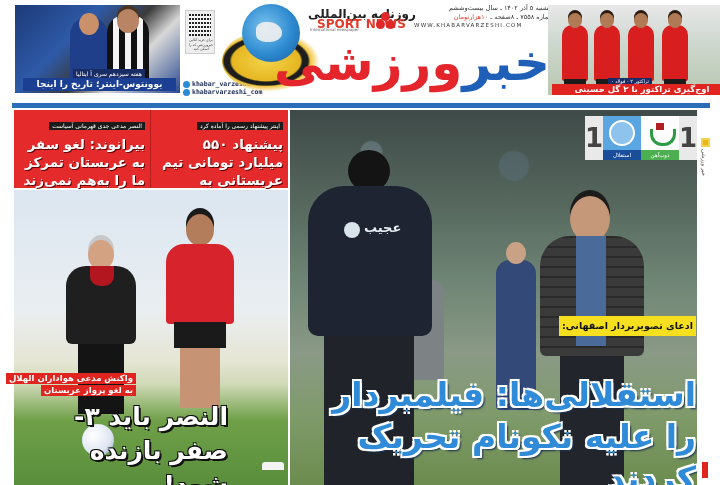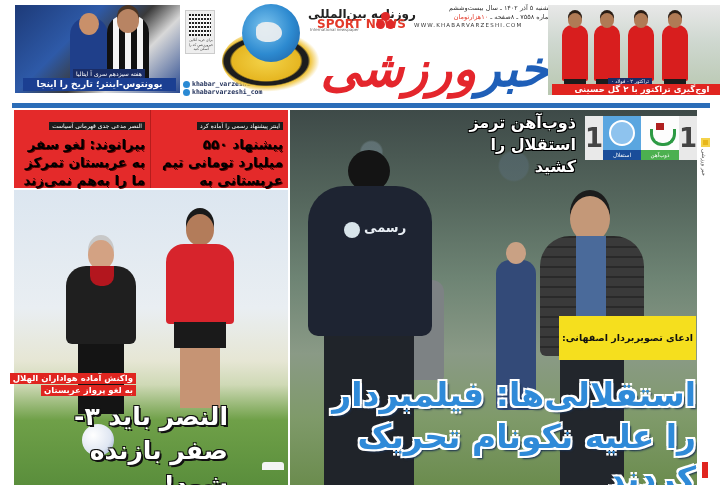--- a/index.html
+++ b/index.html
@@ -39,22 +39,22 @@
   .sport-news { position: absolute; left: 317px; top: 17px; font-size: 12px; font-weight: bold; color: #e33a2a; }
   .sport-sub { position: absolute; left: 310px; top: 27px; font-size: 4px; color: #666; }
 
   .berries { position: absolute; left: 376px; top: 12px; width: 20px; height: 18px; }
   .berry { position: absolute; width: 9px; height: 9px; border-radius: 50%; background: #e02828; }
 
   .dateline { position: absolute; left: 414px; top: 4px; width: 140px; direction: rtl; text-align: right; font-size: 6.5px; line-height: 8.5px; color: #333; }
   .dateline .price { color: #e33a2a; }
   .dateline .site { font-size: 5.5px; letter-spacing: 1.2px; direction: ltr; text-align: left; color: #333; }
 
-  .logo { position: absolute; left: 250px; top: 36px; width: 300px; height: 66px; direction: rtl; 
-    font-size: 50px; font-weight: bold; line-height: 66px; font-style: italic; letter-spacing: -2px; }
+  .logo { position: absolute; left: 250px; top: 30px; width: 300px; height: 66px; direction: rtl; 
+    font-size: 50px; font-weight: bold; line-height: 66px; letter-spacing: -2px; }
   .logo-part-blue { color: #1f5fb8; }
   .logo-part-red { color: #e4262c; }
 
   .top-right-photo { left: 548px; top: 5px; width: 188px; height: 90px;
     background: linear-gradient(180deg, #e8e8e8 0%, #cfd8d0 40%, #b8c7b0 100%); }
   .player { position: absolute; bottom: 14px; width: 26px; height: 56px; background: #d81e1e; border-radius: 10px 10px 2px 2px; }
   .player::before { content: ""; position: absolute; left: 6px; top: -12px; width: 14px; height: 15px; border-radius: 50%; background: #b07a55; box-shadow: 0 -3px 0 #2a1c14; }
   .player::after { content: ""; position: absolute; left: 2px; bottom: -10px; width: 22px; height: 12px; background: #1b1b1b; }
   .tr-kicker { position: absolute; left: 60px; top: 73px; background: #1a2c66; color: #fff; font-size: 5px; padding: 0 3px; direction: rtl; }
   .tr-headline { position: absolute; left: 4px; top: 79px; right: 4px; height: 11px; background: #e02520; color: #fff;
@@ -63,21 +63,21 @@
   .blue-rule { position: absolute; left: 12px; top: 103px; width: 698px; height: 5px; background: #2b6db8; }
 
   
   .left-col { position: absolute; left: 14px; top: 110px; width: 274px; height: 375px; }
   .red-panel { position: absolute; left: 0; top: 0; width: 274px; height: 78px; background: #e42a2a; }
   .red-story { position: absolute; top: 0; width: 137px; height: 78px; direction: rtl; text-align: right; padding: 3px 5px; }
   .red-story.right { right: 0; }
   .red-story.left { left: 0; border-left: 1px solid #b61c1c; }
   .red-story.left { border-left: none; border-right: 1px solid #b61c1c; }
   .red-kicker { display: inline-block; background: #1b1b1b; color: #fff; font-size: 6px; padding: 0 3px; line-height: 8px; }
-  .red-title { margin-top: 3px; color: #000000; font-size: 13.5px; font-weight: bold; line-height: 18px; text-shadow: 1px 1px 0 #5a0000; }
+  .red-title { margin-top: 3px; color: #ffffff; font-size: 13.5px; font-weight: bold; line-height: 18px; text-shadow: 1px 1px 0 #5a0000; }
 
   .left-photo { position: absolute; left: 0; top: 80px; width: 274px; height: 295px;
     background: linear-gradient(180deg, #dce6f0 0%, #e9eef2 40%, #e6e6d4 58%, #cfd9b6 66%, #6fa048 78%, #5a8e3c 100%); }
   .coach { position: absolute; left: 52px; top: 50px; width: 70px; height: 150px; }
   .coach-head { position: absolute; left: 22px; top: 0; width: 26px; height: 30px; border-radius: 50%; background: #d3a283; box-shadow: 0 -5px 0 #c8c8c8; }
   .coach-body { position: absolute; left: 0; top: 26px; width: 70px; height: 78px; border-radius: 20px 20px 6px 6px; background: #1f1f1f; }
   .coach-scarf { position: absolute; left: 24px; top: 26px; width: 24px; height: 20px; background: #b3161e; border-radius: 0 0 10px 10px; }
   .coach-legs { position: absolute; left: 12px; top: 104px; width: 46px; height: 70px; background: #141414; }
   .striker { position: absolute; left: 152px; top: 24px; width: 68px; height: 170px; }
   .striker-head { position: absolute; left: 20px; top: 0; width: 28px; height: 32px; border-radius: 50%; background: #b37c5a; box-shadow: 0 -6px 0 #1a1a1a; }
@@ -128,21 +128,21 @@
   .team.zob .team-logo { background: #fdfdfd; }
   .team-label { height: 10px; font-size: 5.5px; color: #fff; text-align: center; line-height: 10px; direction: rtl; }
   .team.esteghlal .team-label { background: #1a4d9a; }
   .team.zob .team-label { background: #4cb050; }
   .esteghlal-badge { width: 26px; height: 26px; border-radius: 50%; background: #8ec3ee; border: 2px solid #fff; }
   .zob-badge { width: 22px; height: 20px; position: relative; }
   .zob-badge::before { content: ""; position: absolute; left: 1px; top: 6px; width: 20px; height: 14px; border: 3px solid #2d9a44; border-top: none; border-radius: 0 0 12px 12px; }
   .zob-badge::after { content: ""; position: absolute; left: 7px; top: 0; width: 8px; height: 7px; background: #b02020; }
 
   .yellow-quote { position: absolute; left: 270px; top: 206px; direction: rtl; text-align: right; }
-  .yellow-line { display: block; background: #f5df1e; color: #111; font-size: 9.5px; font-weight: bold; line-height: 12px; padding: 16px 3px; margin-bottom: 1px; width: max-content; margin-left: auto; }
+  .yellow-line { display: block; background: #f5df1e; color: #111; font-size: 9.5px; font-weight: bold; line-height: 12px; padding: 4px 3px; margin-bottom: 1px; width: max-content; margin-left: auto; }
 
   .main-headline { position: absolute; left: 20px; top: 264px; width: 386px; direction: rtl; text-align: right;
     color: #2f8ad8; font-size: 33px; font-weight: bold; line-height: 42px; letter-spacing: -1px;
     text-shadow: 2px 2px 0 #ffffff, -2px -2px 0 #ffffff, 2px -2px 0 #ffffff, -2px 2px 0 #ffffff, 3px 3px 2px #1a3050; }
 
   
   .right-margin { position: absolute; left: 697px; top: 110px; width: 23px; height: 375px; background: #ffffff; }
   .vert-tag { position: absolute; left: 4px; top: 28px; width: 12px; height: 60px; }
   .vert-tag-icon { display: block; width: 9px; height: 9px; background: #e7b61a; border: 2px solid #f4d24a; }
   .vert-tag-text { display: block; margin-top: 2px; writing-mode: vertical-rl; font-size: 5.5px; color: #444; direction: rtl; }
@@ -234,45 +234,44 @@
       <div class="striker-head"></div>
       <div class="striker-body"></div>
       <div class="striker-shorts"></div>
       <div class="striker-legs"></div>
     </div>
     <div class="ball"></div>
     <div class="cone"></div>
   </div>
 
   <div class="alhilal-kicker" style="width:120px;">
-    <span class="alhilal-line">واکنش آماده هواداران الهلال</span>
+    <span class="alhilal-line">واکنش مدعی هواداران الهلال</span>
     <span class="alhilal-line">به لغو پرواز عربستان</span>
   </div>
   <div class="nassr-headline">النصر باید ۳-صفر بازنده شود!</div>
 </div>
 
 <div class="main-photo photo-box">
   <div class="crowd"></div>
   <div class="side-man"></div>
   <div class="blue-man"></div>
   <div class="back-man">
     <div class="back-man-head"></div>
     <div class="back-man-body"></div>
     <div class="sponsor-dot"></div>
-    <div class="sponsor" style="left:56px;">رسمی</div>
+    <div class="sponsor" style="left:56px;">عجیب</div>
     <div class="back-man-legs"></div>
   </div>
   <div class="coach-main">
     <div class="coach-main-head"></div>
     <div class="coach-main-body"></div>
     <div class="coach-main-shirt"></div>
     <div class="coach-main-legs"></div>
   </div>
 
-  <div class="zob-headline">ذوب‌آهن ترمز استقلال را کشید</div>
 
   <div class="scoreboard">
     <div class="score-num">1</div>
     <div class="team esteghlal">
       <div class="team-logo">
           <div class="esteghlal-badge"></div>
         </div>
       <div class="team-label">استقلال</div>
     </div>
     <div class="team zob">

